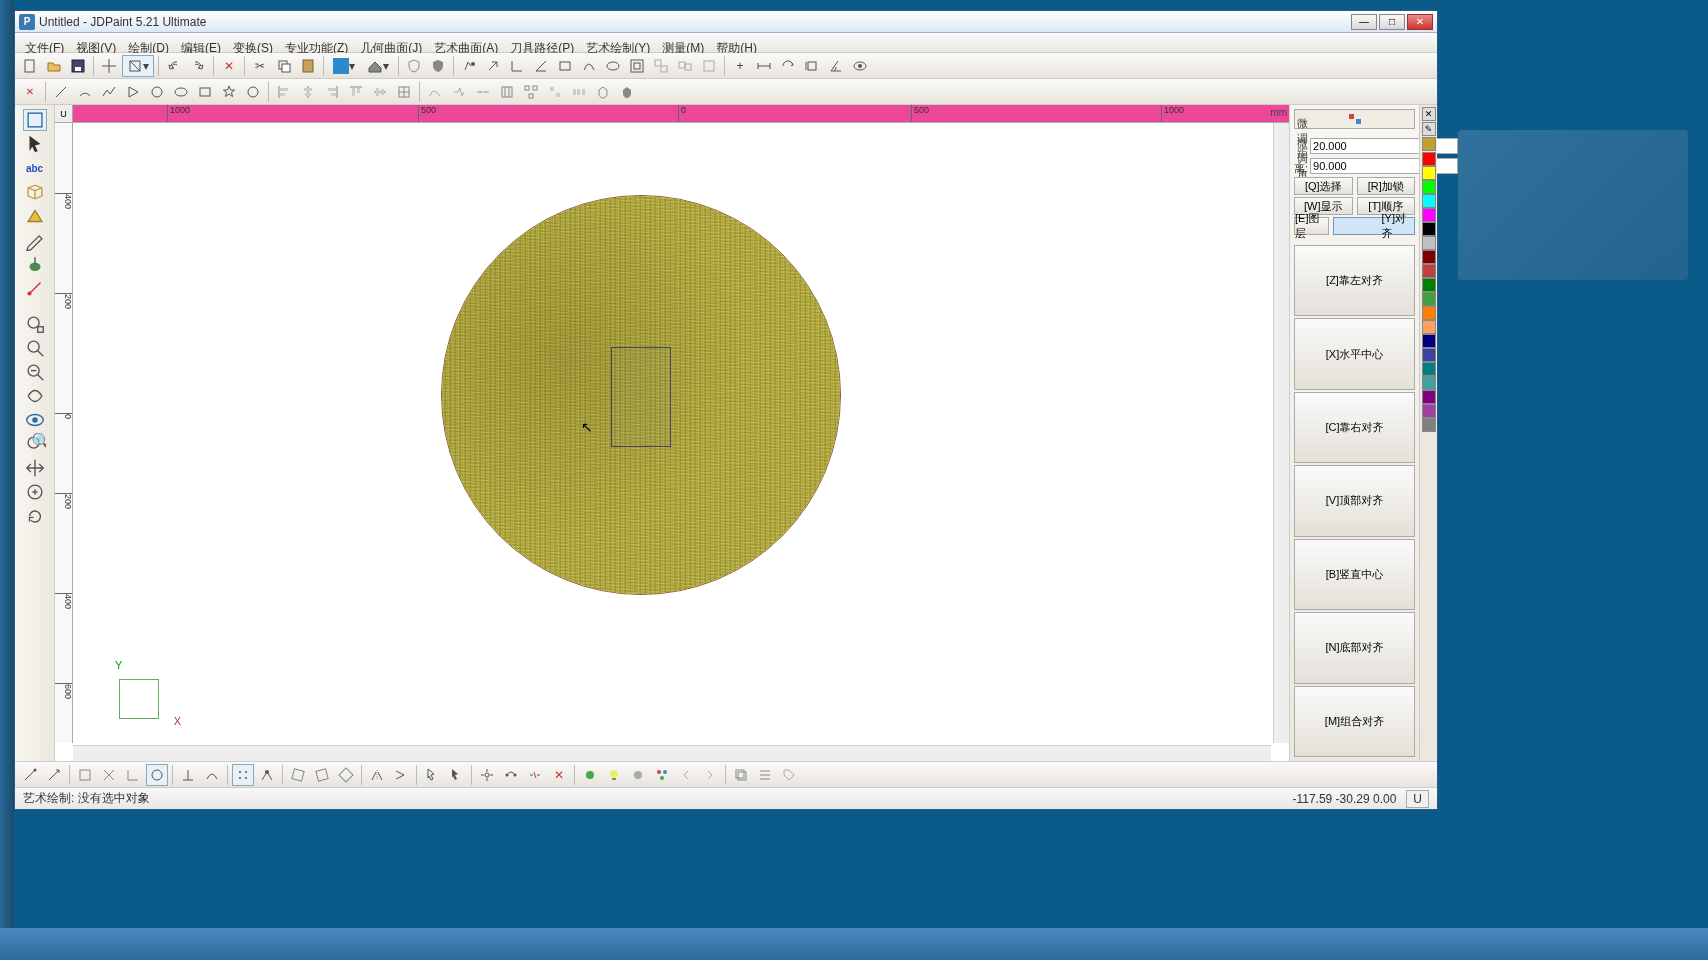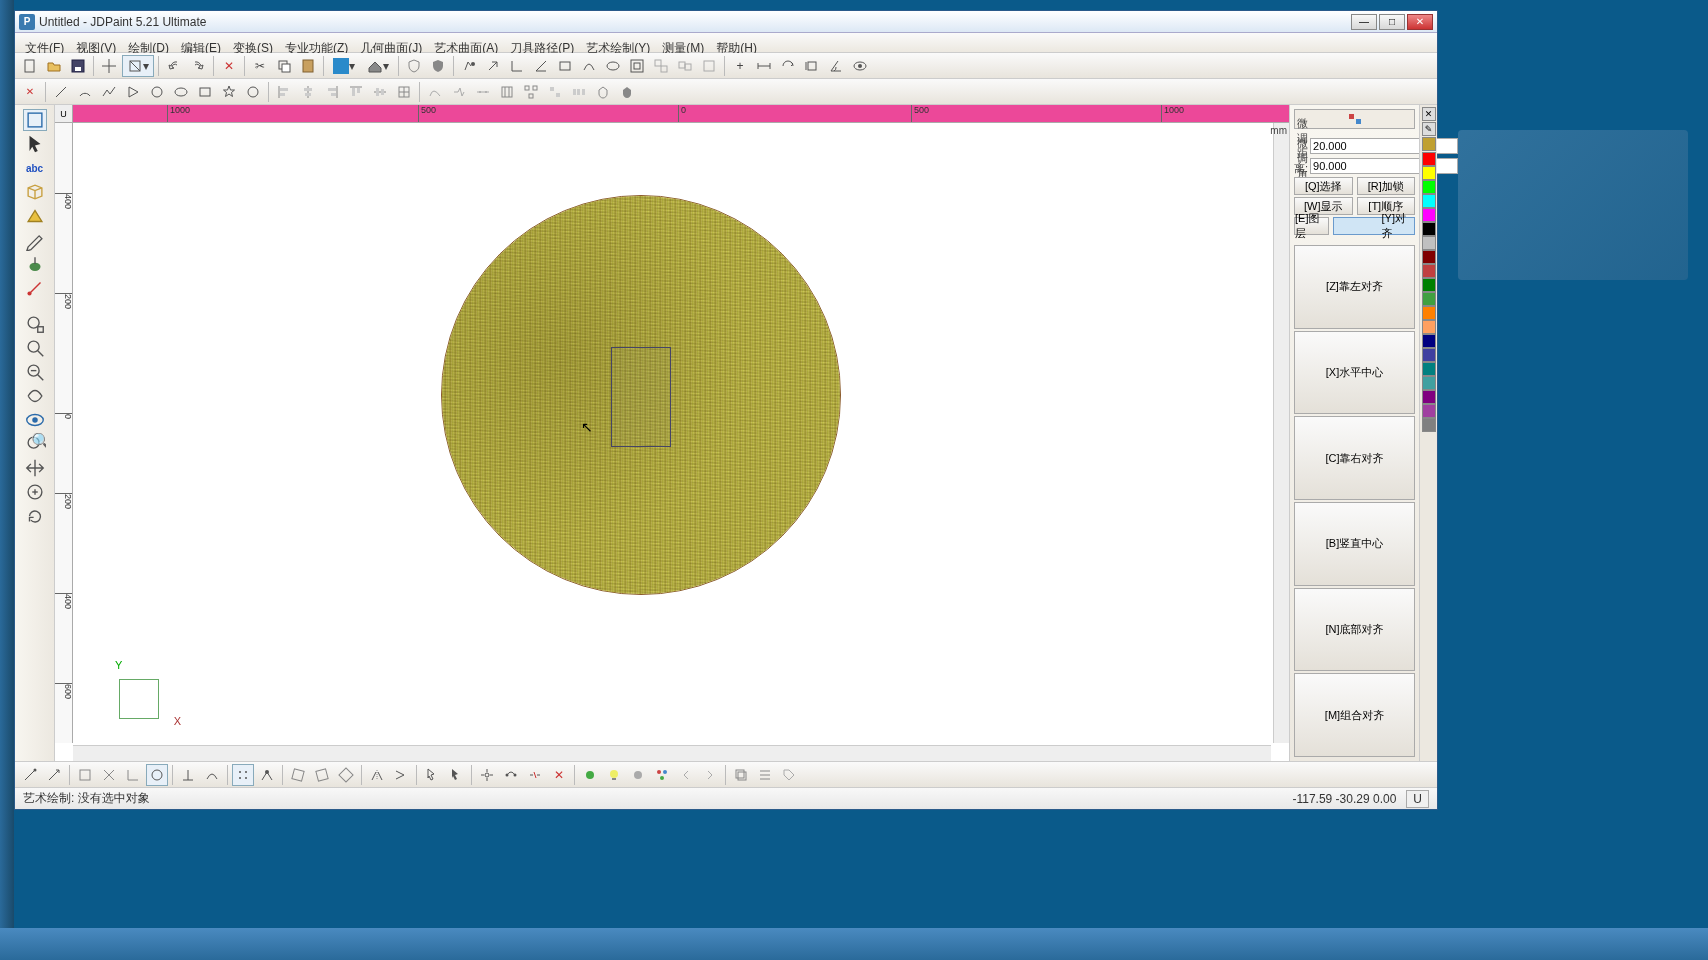--- a/index.html
+++ b/index.html
@@ -21,21 +21,21 @@
 .body-row { flex:1; display:flex; min-height:0;}
 .left-tools { width:40px; background:linear-gradient(90deg,#f8f6f0,#ece8e0); border-right:1px solid #ccc; display:flex; flex-direction:column; align-items:center; padding-top:4px; gap:2px;}
 .ltbtn { width:24px; height:22px; border:1px solid transparent; display:flex; align-items:center; justify-content:center; cursor:pointer;}
 .ltspace { height:10px;}
 .canvas-area { flex:1; display:flex; flex-direction:column; background:#fff; position:relative;}
 .ruler-corner { position:absolute; left:0; top:0; width:18px; height:18px; background:#eee; border-right:1px solid #aaa; border-bottom:1px solid #aaa; z-index:3; font-size:9px; display:flex; align-items:center; justify-content:center;}
 .ruler-h { position:absolute; left:18px; top:0; right:0; height:18px; background:#ec4899; border-bottom:1px solid #aaa; z-index:2; overflow:hidden;}
 .ruler-h .tick { position:absolute; top:0; height:18px; border-left:1px solid #666; font-size:9px; color:#333; padding-left:2px; display:flex; align-items:flex-start;}
 .ruler-v { position:absolute; left:0; top:18px; bottom:18px; width:18px; background:#f8f8f8; border-right:1px solid #aaa; z-index:2; overflow:hidden;}
 .ruler-v .tick { position:absolute; left:0; width:18px; border-top:1px solid #666; font-size:9px; color:#333; writing-mode:vertical-rl;}
-.ruler-unit { position:absolute; right:2px; top:20px; font-size:10px; color:#444; z-index:4;}
+.ruler-unit { position:absolute; right:2px; top:2px; font-size:10px; color:#444; z-index:4;}
 .canvas { position:absolute; left:18px; top:18px; right:18px; bottom:18px; background:#fff; overflow:hidden;}
 .canvas .disk { position:absolute; left:368px; top:72px; width:400px; height:400px; border-radius:50%; overflow:hidden; border:1px solid #8a5a2a;}
 .canvas .disk .tex { position:absolute; inset:0; background:
   radial-gradient(circle at 30% 40%,rgba(80,70,20,.15),transparent 50%),
   repeating-linear-gradient(90deg,#b8b84a 0,#cec86a 2px,#a8a040 3px,#d0c870 5px),
   repeating-linear-gradient(0deg,rgba(100,90,20,.3) 0,transparent 2px,rgba(100,90,20,.2) 3px);
   filter:contrast(1.2) brightness(0.95);}
 .canvas .disk .tex2 { position:absolute; inset:0; background:
   repeating-linear-gradient(5deg,transparent 0,rgba(90,80,20,.2) 1px,transparent 3px),
   repeating-linear-gradient(-3deg,transparent 0,rgba(140,130,50,.2) 2px,transparent 4px); mix-blend-mode:multiply;}
@@ -575,20 +575,21 @@
         <div class="pbtn">[T]顺序</div>
       </div>
       <div class="prow">
         <div class="pbtn">[E]图层</div>
         <div class="pbtn active">[Y]对齐</div>
       </div>
       <div style="height:6px"></div>
       <div class="pbtn">[Z]靠左对齐</div>
       <div class="pbtn">[X]水平中心</div>
       <div class="pbtn">[C]靠右对齐</div>
+      <div class="pbtn">[V]顶部对齐</div>
       <div class="pbtn">[B]竖直中心</div>
       <div class="pbtn">[N]底部对齐</div>
       <div class="pbtn">[M]组合对齐</div>
     </div>
 
     <div class="color-strip">
       <div class="ctopclose">✕</div>
       <div class="ctopclose">✎</div>
       <div class="cswatch" style="background:#c0a030"></div>
       <div id="color-swatches">

